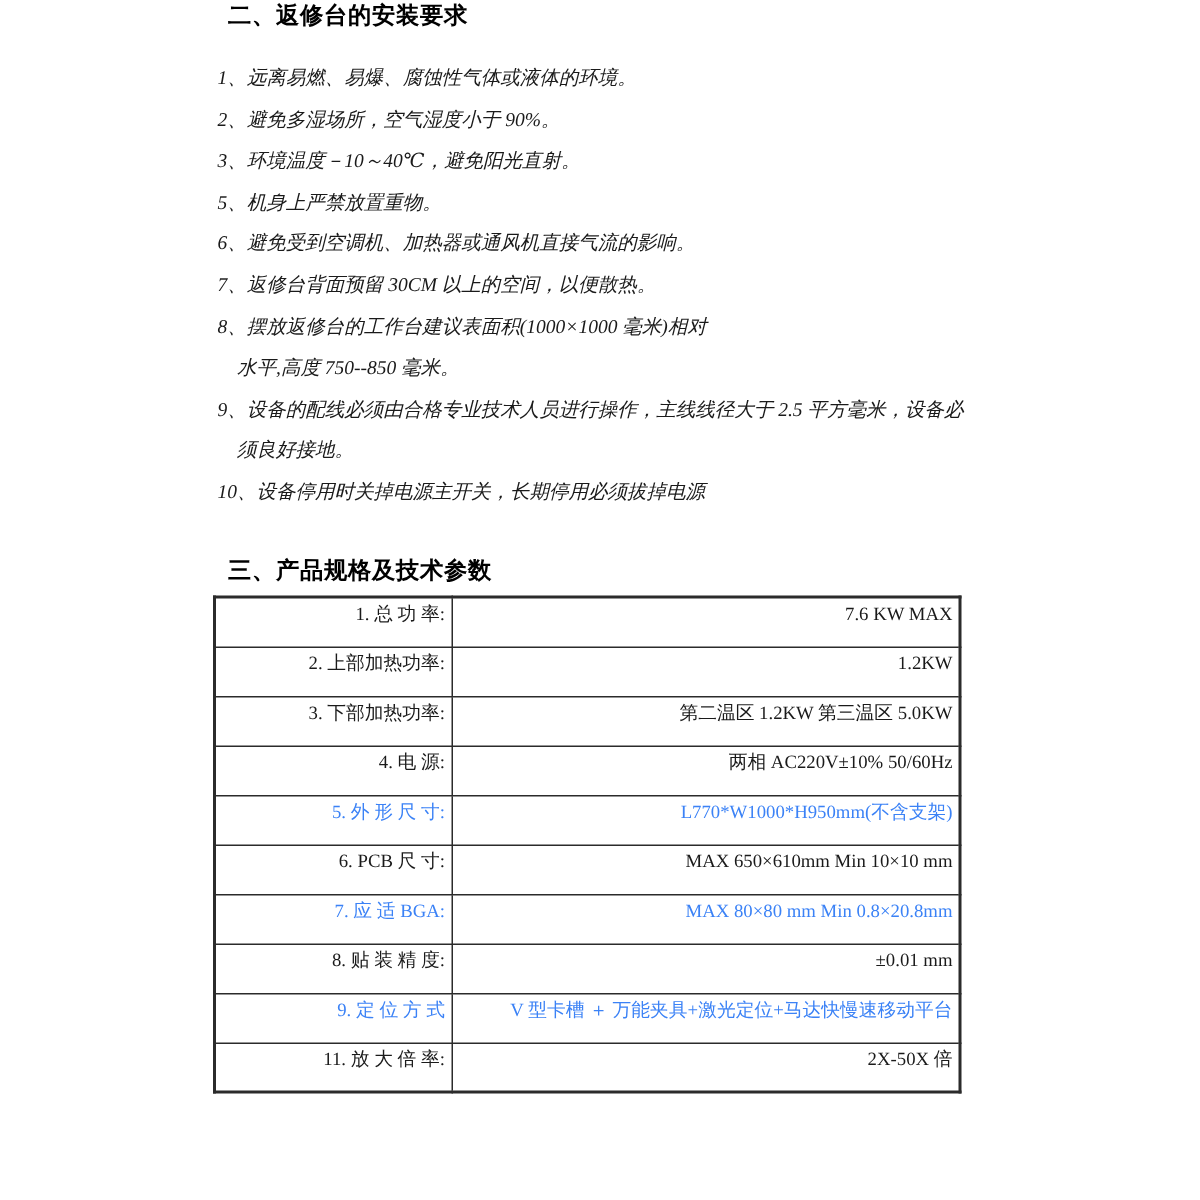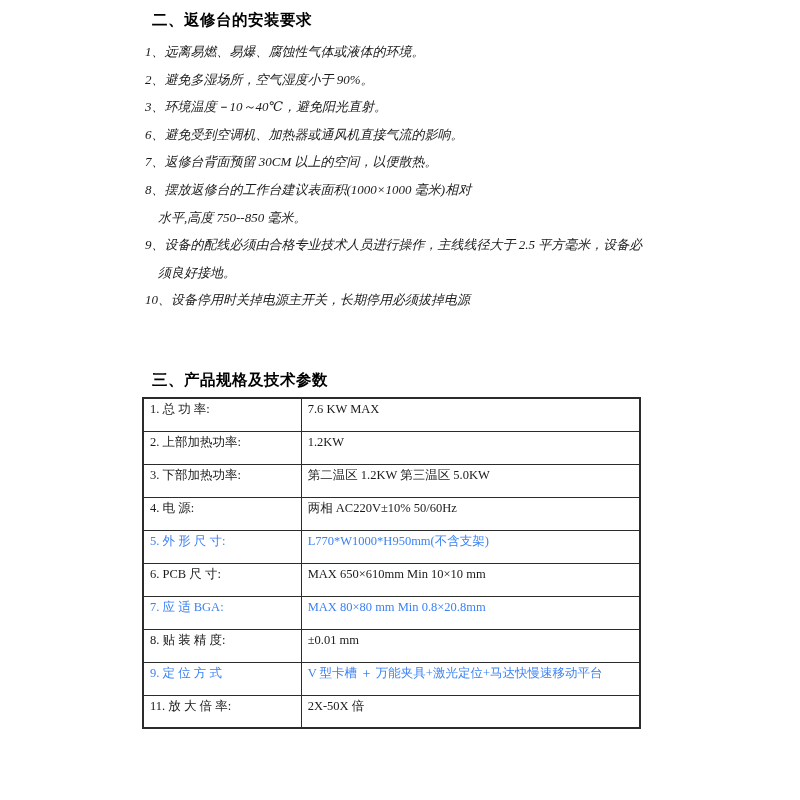--- a/index.html
+++ b/index.html
@@ -15,21 +15,21 @@
   .sec-heading {
     position: absolute;
     left: 152px;
     font-size: 15.5px;
     font-weight: bold;
     color: #000000;
     margin: 0;
     letter-spacing: 0.5px;
     white-space: nowrap;
   }
-  #sec2-heading { top: 10px; }
+  #sec2-heading { top: 0; }
   #sec3-heading { top: 370px; }
   .lines {
     position: absolute;
     left: 140px;
     top: 38px;
     width: 530px;
   }
   .line {
     height: 27.6px;
     line-height: 27.6px;
@@ -51,36 +51,38 @@
   table.spec td {
     border: 1px solid #2b2b2b;
     vertical-align: top;
     padding: 3px 4px 0 6px;
     height: 33px;
     box-sizing: border-box;
     font-size: 12.5px;
     line-height: 15px;
     white-space: nowrap;
     overflow: hidden;
+    text-align: right;
   }
   td.col-label { width: 141px; }
   td.col-value { width: 302px; }
   tr.red td { color: #3b82f6; }
 </style>
 </head>
 <body>
 
 <div class="doc">
 
   <h2 class="sec-heading" id="sec2-heading">二、返修台的安装要求</h2>
 
   <div class="lines">
     <div class="line">1、远离易燃、易爆、腐蚀性气体或液体的环境。</div>
     <div class="line">2、避免多湿场所，空气湿度小于 90%。</div>
     <div class="line">3、环境温度－10～40℃，避免阳光直射。</div>
+    <div class="line">5、机身上严禁放置重物。</div>
     <div class="line">6、避免受到空调机、加热器或通风机直接气流的影响。</div>
     <div class="line">7、返修台背面预留 30CM 以上的空间，以便散热。</div>
     <div class="line">8、摆放返修台的工作台建议表面积(1000×1000 毫米)相对</div>
     <div class="line cont">水平,高度 750--850 毫米。</div>
     <div class="line">9、设备的配线必须由合格专业技术人员进行操作，主线线径大于 2.5 平方毫米，设备必</div>
     <div class="line cont">须良好接地。</div>
     <div class="line">10、设备停用时关掉电源主开关，长期停用必须拔掉电源</div>
   </div>
 
   <h2 class="sec-heading" id="sec3-heading">三、产品规格及技术参数</h2>

